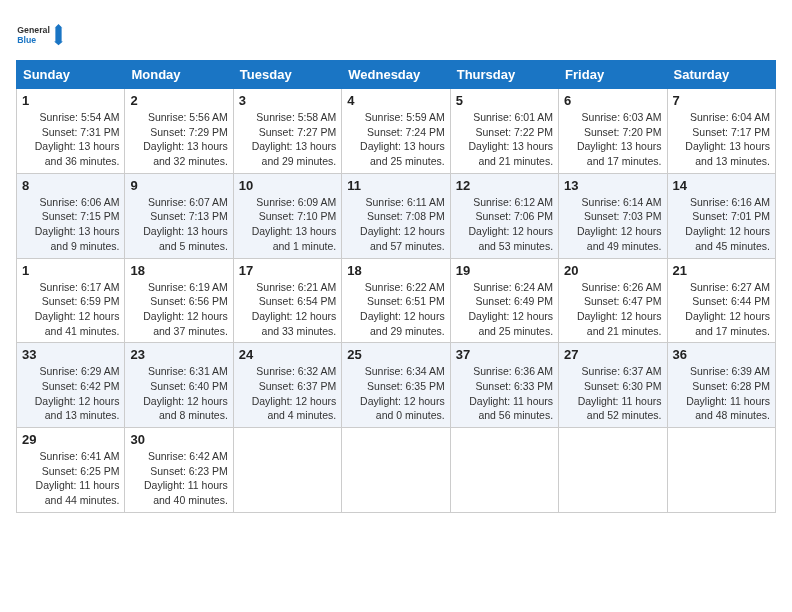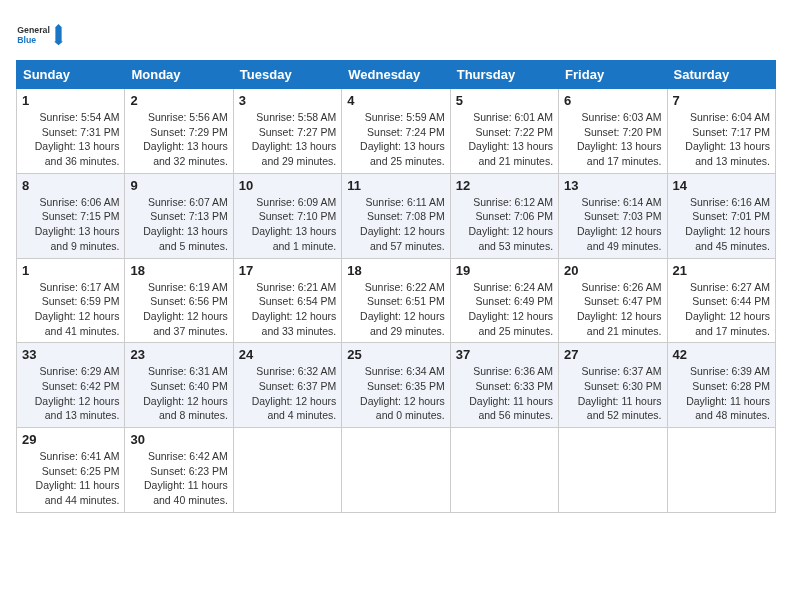--- a/index.html
+++ b/index.html
@@ -220,21 +220,21 @@
         </td>
         <td>
           <span class="day-num">37</span>
           <div class="day-info">Sunrise: 6:36 AM<br>Sunset: 6:33 PM<br>Daylight: 11 hours and 56 minutes.</div>
         </td>
         <td>
           <span class="day-num">27</span>
           <div class="day-info">Sunrise: 6:37 AM<br>Sunset: 6:30 PM<br>Daylight: 11 hours and 52 minutes.</div>
         </td>
         <td>
-          <span class="day-num">42</span>
+          <span class="day-num">36</span>
           <div class="day-info">Sunrise: 6:39 AM<br>Sunset: 6:28 PM<br>Daylight: 11 hours and 48 minutes.</div>
         </td>
       </tr>
       <tr>
         <td>
           <span class="day-num">29</span>
           <div class="day-info">Sunrise: 6:41 AM<br>Sunset: 6:25 PM<br>Daylight: 11 hours and 44 minutes.</div>
         </td>
         <td>
           <span class="day-num">30</span>

